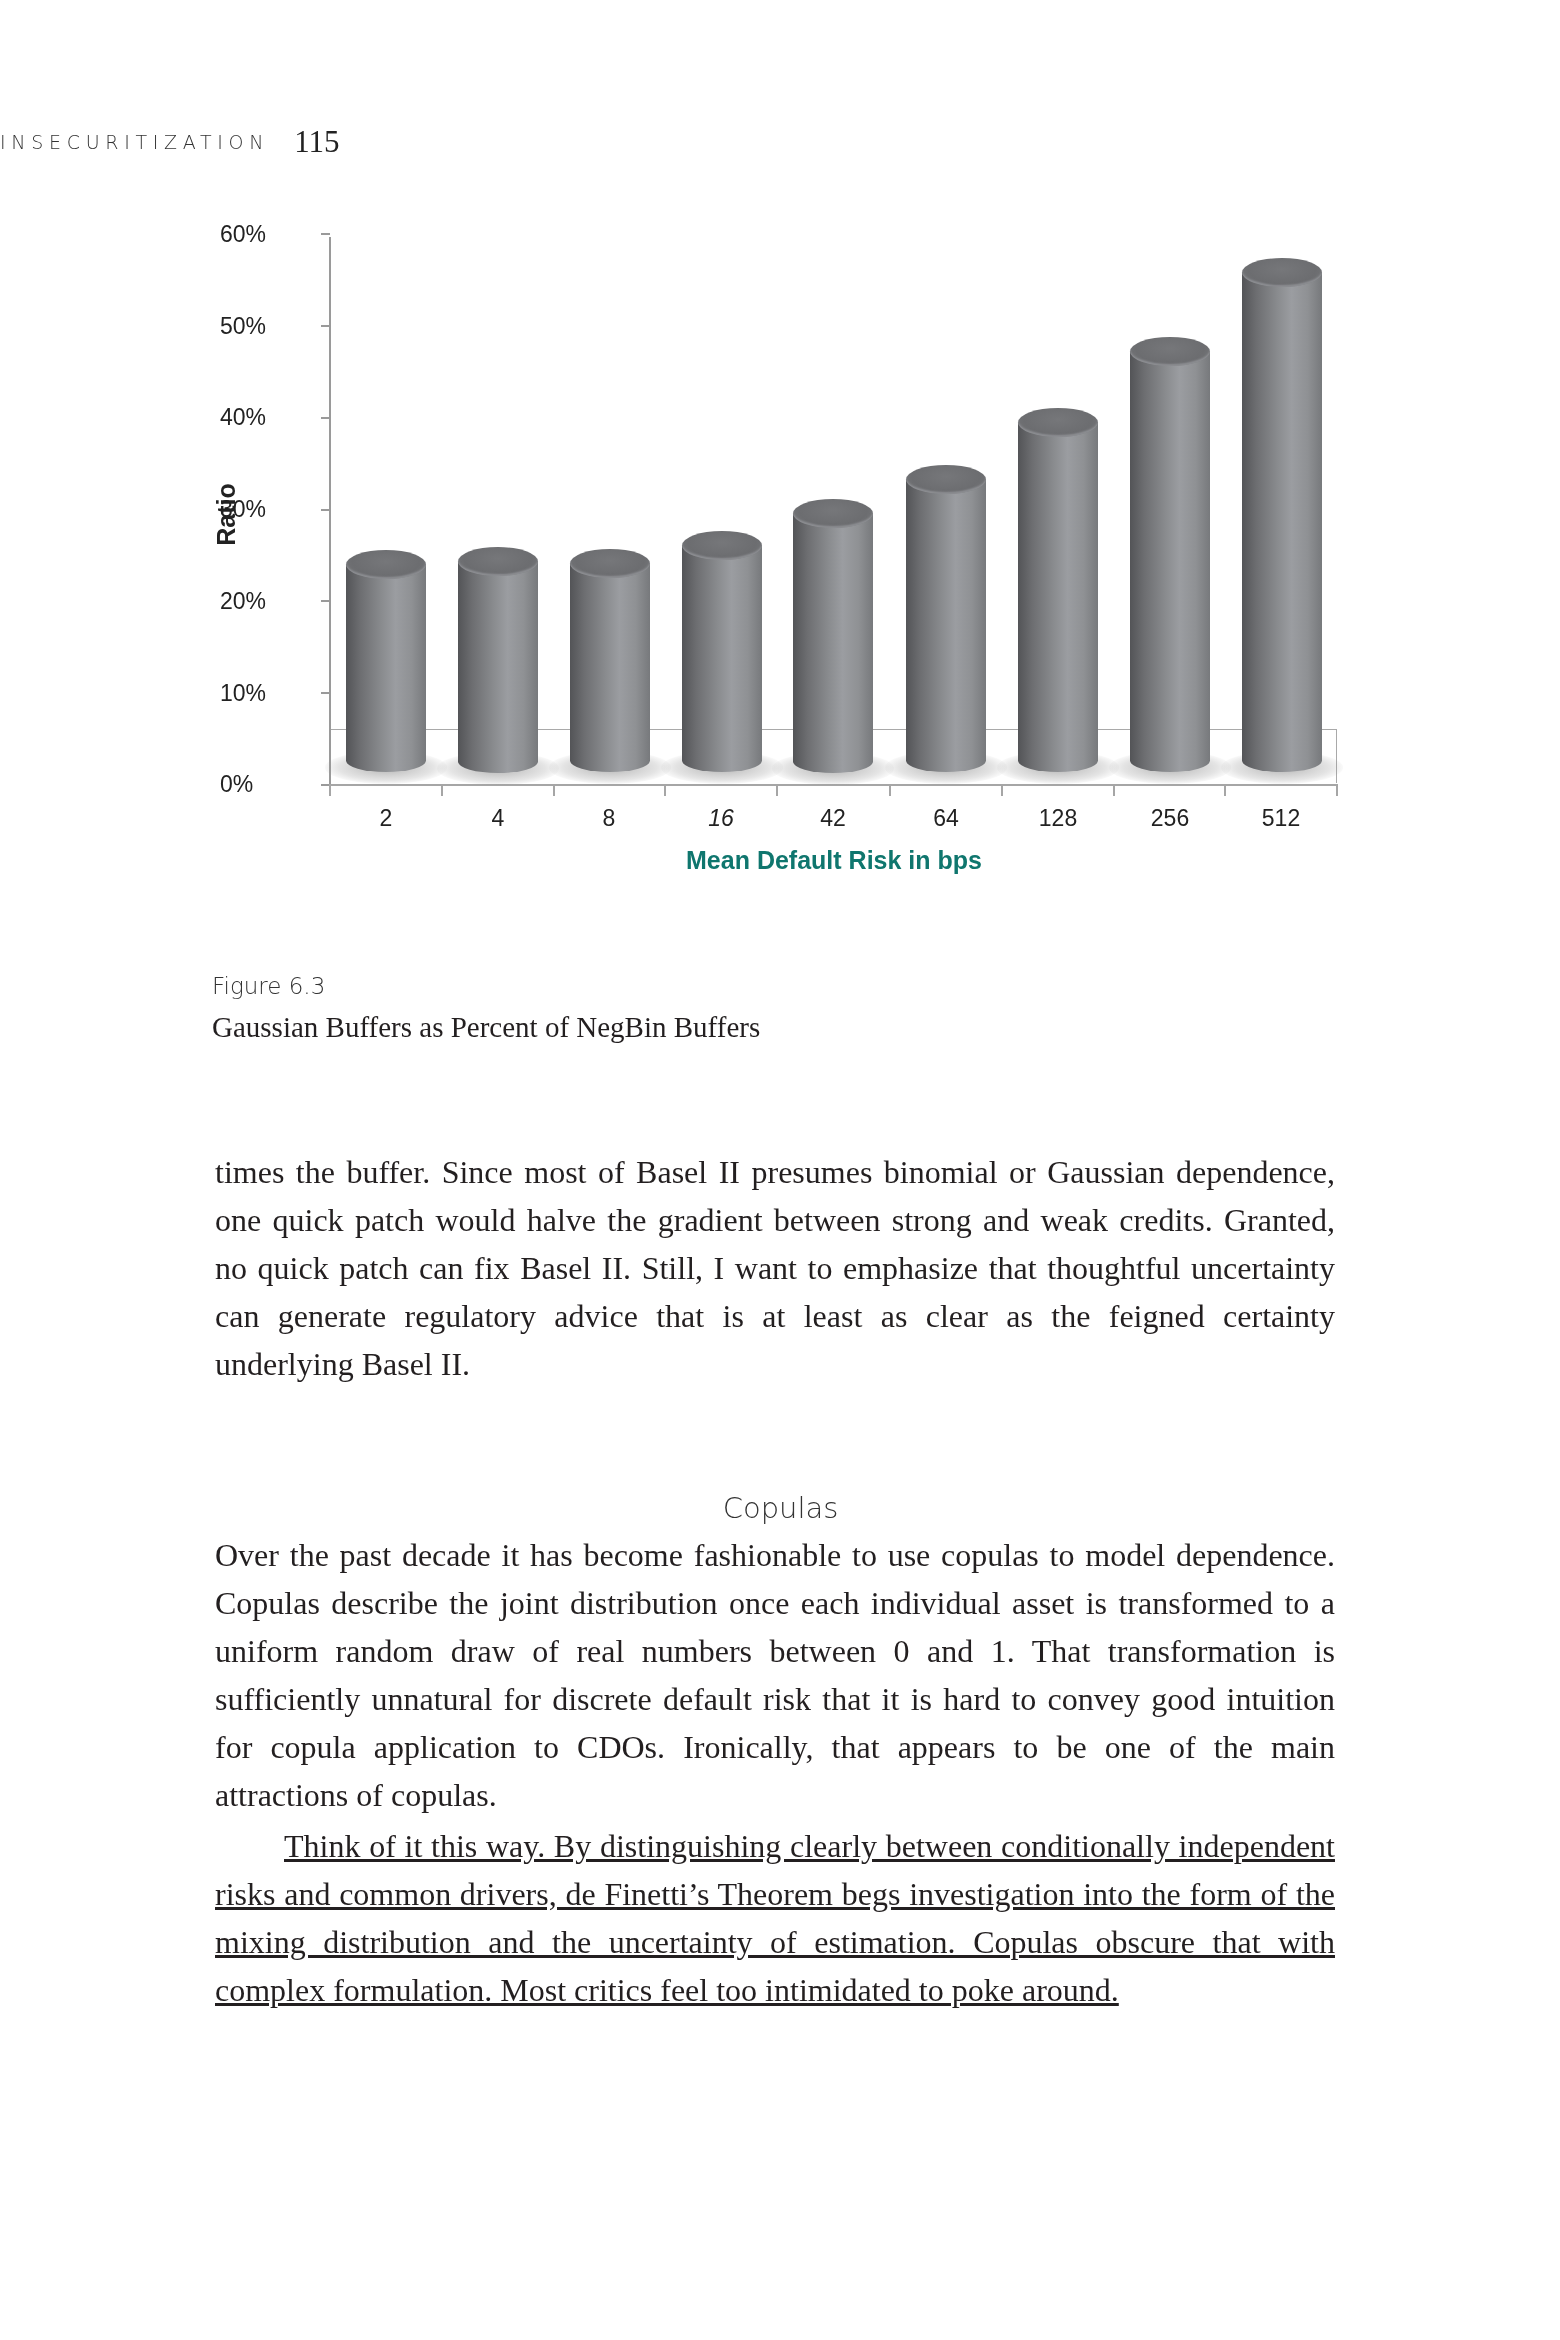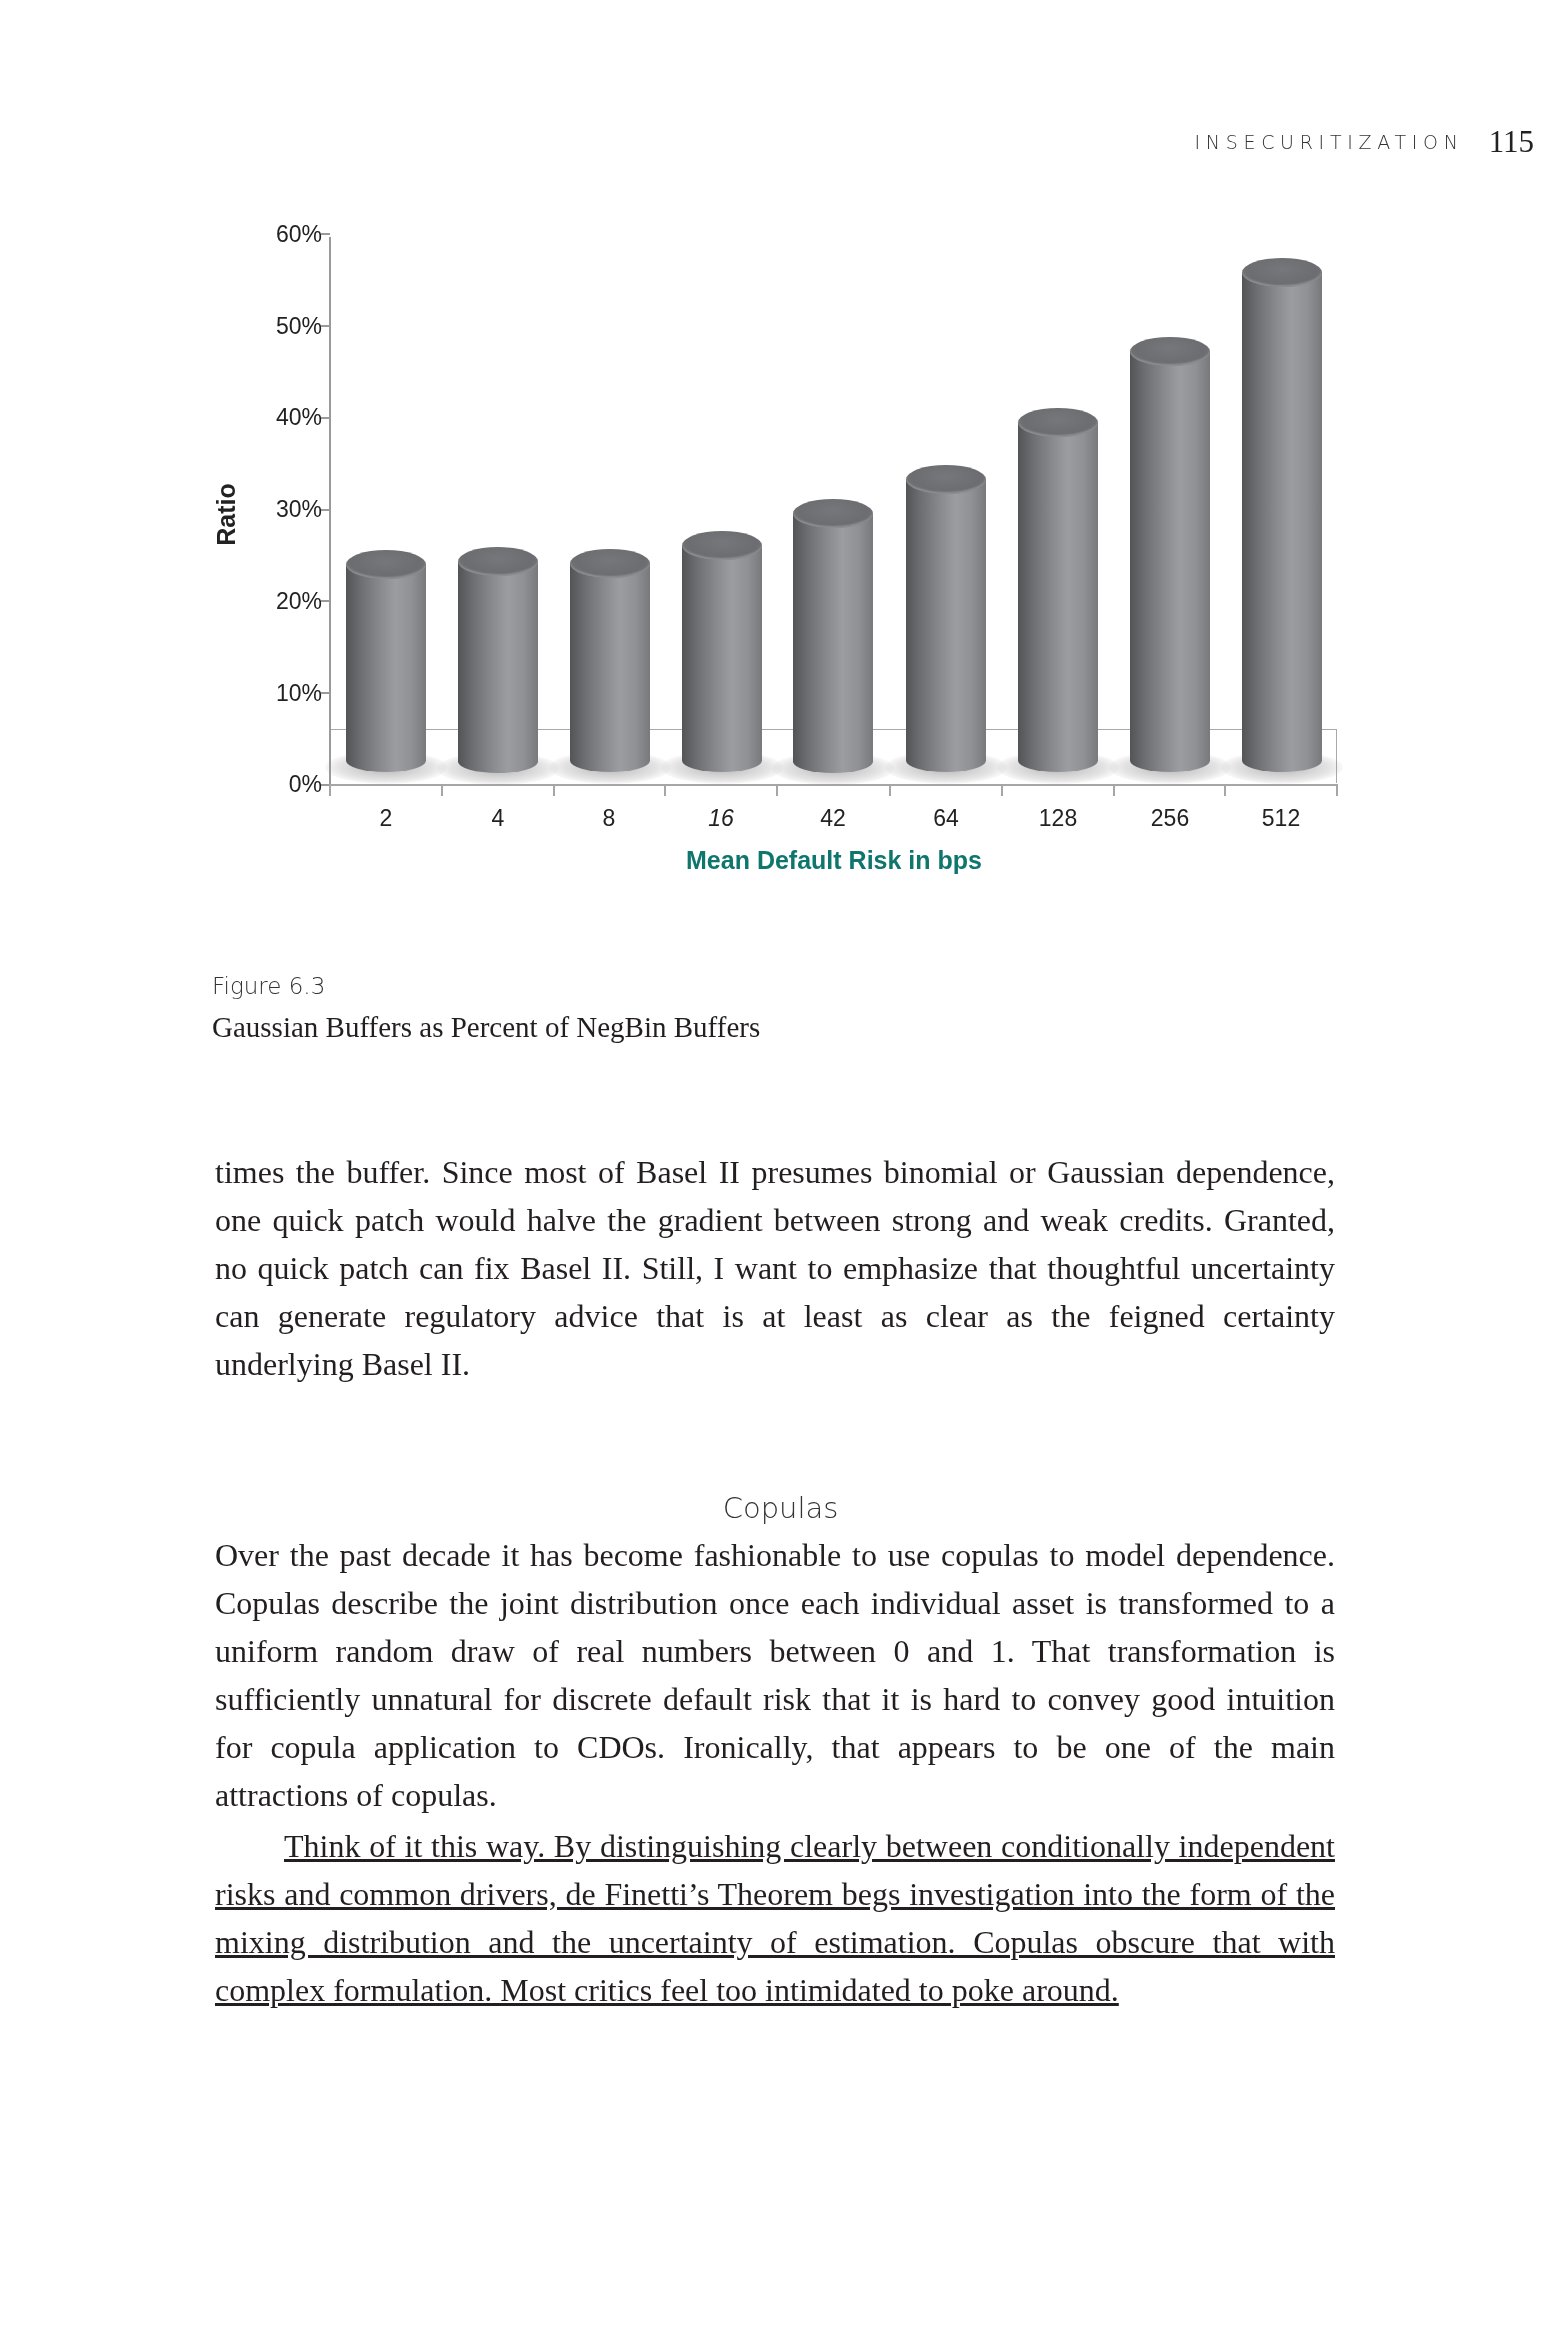--- a/index.html
+++ b/index.html
@@ -1,23 +1,23 @@
 <!DOCTYPE html>
 <html><head>
 <meta charset="utf-8">
 <style>
   html, body { margin:0; padding:0; background:#ffffff; }
   body { width:1561px; height:2341px; position:relative; overflow:hidden; color:#231f20; }
   .abs { position:absolute; }
-  .running-head { left:0; width:1534px; top:124px; text-align:right; white-space:nowrap; }
+  .running-head { left:0; width:1534px; top:124px; text-align:left; white-space:nowrap; }
   .rh-title { font-family:"DejaVu Sans", sans-serif; font-size:19px; letter-spacing:5.7px; font-weight:300; color:#333; vertical-align:middle; }
   .rh-page { font-family:"Liberation Serif", serif; font-size:31px; margin-left:25px; vertical-align:middle; color:#222; }
 
   .chart { left:0; top:0; width:1561px; height:918px; }
-  .ytick-label { font-family:"Liberation Sans", sans-serif; font-size:23px; color:#222; width:96px; text-align:right; left:226px; height:27px; line-height:27px; }
+  .ytick-label { font-family:"Liberation Sans", sans-serif; font-size:23px; color:#222; width:96px; text-align:left; left:220px; height:27px; line-height:27px; }
   .xtick-label { font-family:"Liberation Sans", sans-serif; font-size:23px; color:#222; width:112px; text-align:center; top:804px; height:29px; line-height:29px; }
   .axis-title-x { font-family:"Liberation Sans", sans-serif; font-weight:bold; font-size:25px; color:#0f766e; left:547px; width:574px; text-align:center; top:845px; line-height:31px; }
   .axis-title-y { font-family:"Liberation Sans", sans-serif; font-weight:bold; font-size:25px; color:#222; left:178px; top:499px; width:96px; height:31px; line-height:31px; text-align:center; transform:rotate(-90deg); }
 
   .yaxis { left:329px; top:237px; width:1.9px; height:549px; background:#9a9a9a; }
   .ytick { left:321px; width:8.6px; height:1.9px; background:#9a9a9a; }
   .xaxis { left:330px; top:784px; width:1008px; height:1.9px; background:#a6a6a6; }
   .xtick { top:784px; width:1.9px; height:11.5px; background:#a6a6a6; }
   .floor { left:331px; top:729px; width:1006px; height:54px; border-top:1.9px solid #a9a9a9; border-right:1.9px solid #a9a9a9; box-sizing:border-box; }
 

